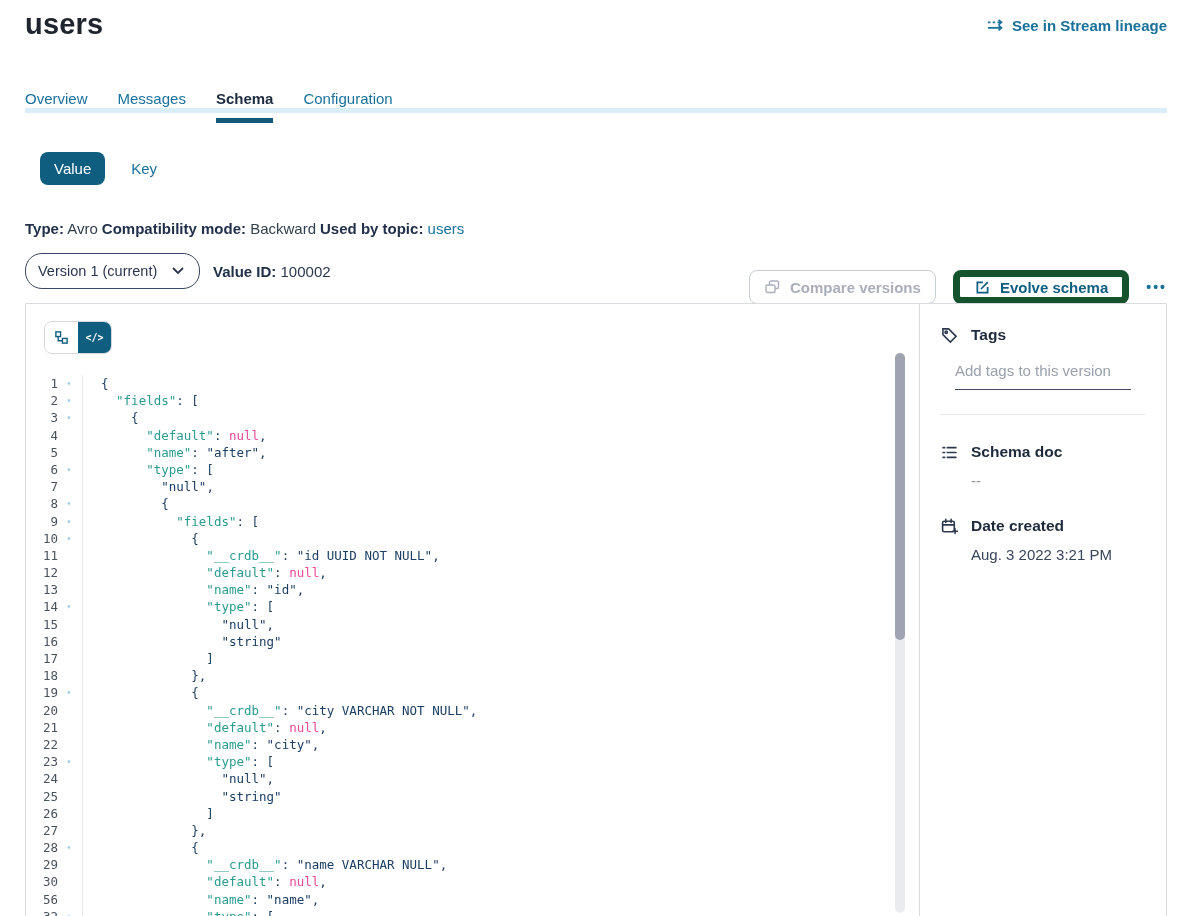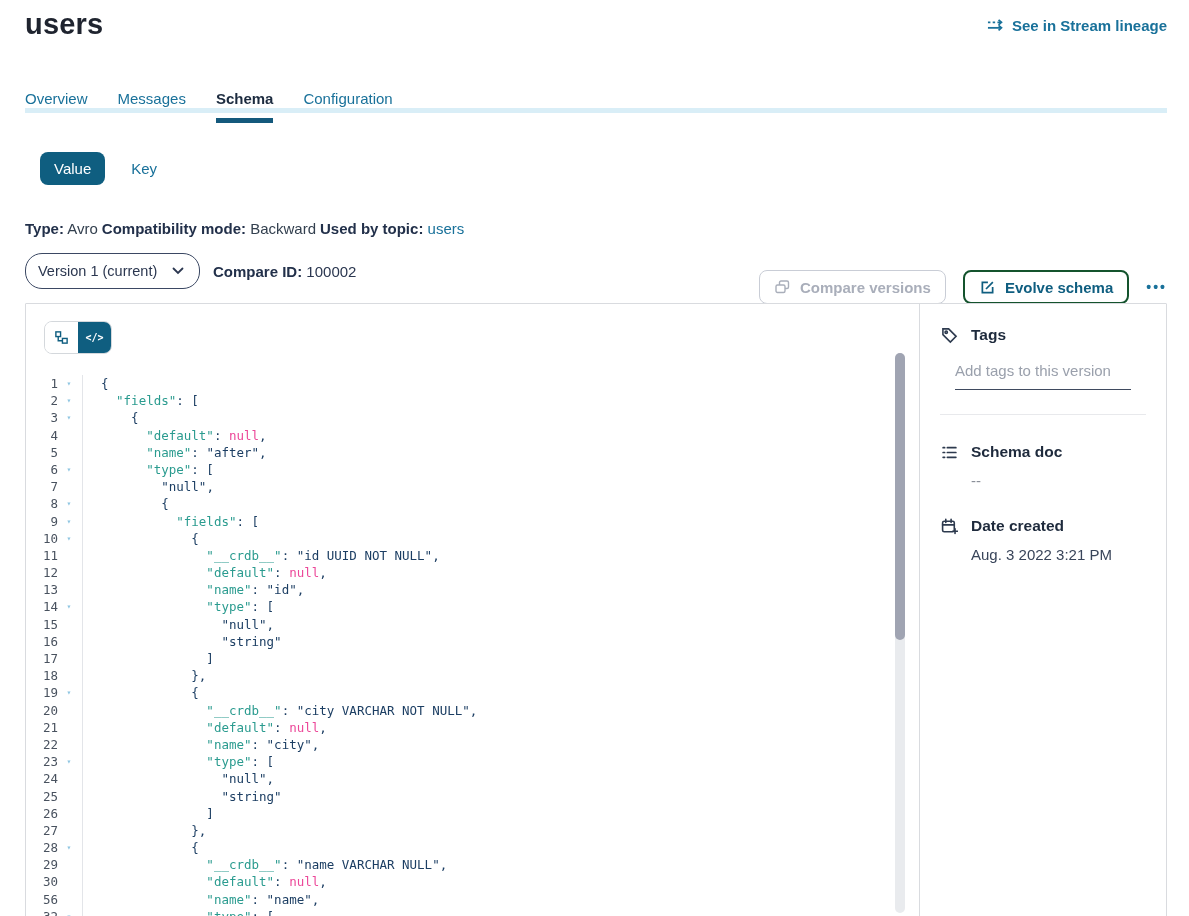--- a/index.html
+++ b/index.html
@@ -23,21 +23,21 @@
   .meta-link{color:#19719a;cursor:pointer;}
   
   .controls{position:absolute;top:253px;left:25px;right:22px;height:36px;display:flex;align-items:center;}
   .version-select{width:175px;height:36px;border:1px solid #3b4863;border-radius:17px;box-sizing:border-box;
     display:flex;align-items:center;justify-content:space-between;padding:0 12px;font-size:14.5px;color:#2b3750;cursor:pointer;background:#fff;}
   .schema-id{margin-left:13px;font-size:15px;color:#2b3750;}
   .schema-id b{color:#22304a;}
   .ctrl-right{margin-left:auto;display:flex;align-items:center;gap:17px;margin-top:32px;}
   .btn{display:flex;align-items:center;gap:8px;border-radius:8px;padding:0 14px;height:34px;font-size:15px;background:#fff;font-family:inherit;box-sizing:border-box;}
   .btn-compare{border:1px solid #c9cdd6;color:#a9aeba;font-weight:600;cursor:default;}
-  .btn-evolve{border:2px solid #14532d;color:#0f5e80;font-weight:700;cursor:pointer;}
+  .btn-evolve{border:7px solid #14532d;color:#0f5e80;font-weight:700;cursor:pointer;}
   .more-dots{color:#19719a;font-size:14px;font-weight:700;letter-spacing:2px;cursor:pointer;}
   
   .main{position:absolute;top:303px;left:25px;right:22px;bottom:-2px;border:1px solid #d9dbdf;border-radius:1px;display:flex;background:#fff;}
   .code-panel{flex:1;position:relative;border-right:1px solid #d9dbdf;overflow:hidden;}
   .view-toggle{position:absolute;top:17px;left:18px;display:flex;border:1px solid #d4d8dc;border-radius:8px;overflow:hidden;}
   .vt-btn{width:33px;height:31px;display:flex;align-items:center;justify-content:center;background:#fff;border:none;cursor:pointer;padding:0;}
   .vt-btn.active{background:#0f5e80;}
   .vt-code-glyph{color:#fff;font-family:"DejaVu Sans Mono",monospace;font-size:10px;font-weight:700;}
   
   .code-wrap{position:absolute;top:71px;left:0;right:0;bottom:0;display:flex;
@@ -105,21 +105,21 @@
 <div class="controls">
   <div class="version-select">
     <span>Version 1 (current)</span>
     <span class="sb-icon">
       <svg width="12" height="8" viewBox="0 0 12 8" fill="none" stroke="#2b3750" stroke-width="1.8" stroke-linecap="round">
           <path d="M1.5 1.5 L6 6 L10.5 1.5"></path>
         </svg>
     </span>
   </div>
   <span class="schema-id">
-    <b>Compare ID:</b>
+    <b>Value ID:</b>
     <span>100002</span>
   </span>
   <div class="ctrl-right">
     <button class="btn btn-compare">
       <span class="sb-icon">
         <svg width="15" height="14" viewBox="0 0 15 14" fill="none" stroke="#a9aeba" stroke-width="1.4">
           <rect x="4.5" y="1" width="9" height="7.5" rx="1.5"></rect>
             <rect x="1" y="5" width="9" height="7.5" rx="1.5" fill="#fff"></rect>
         </svg>
       </span>

